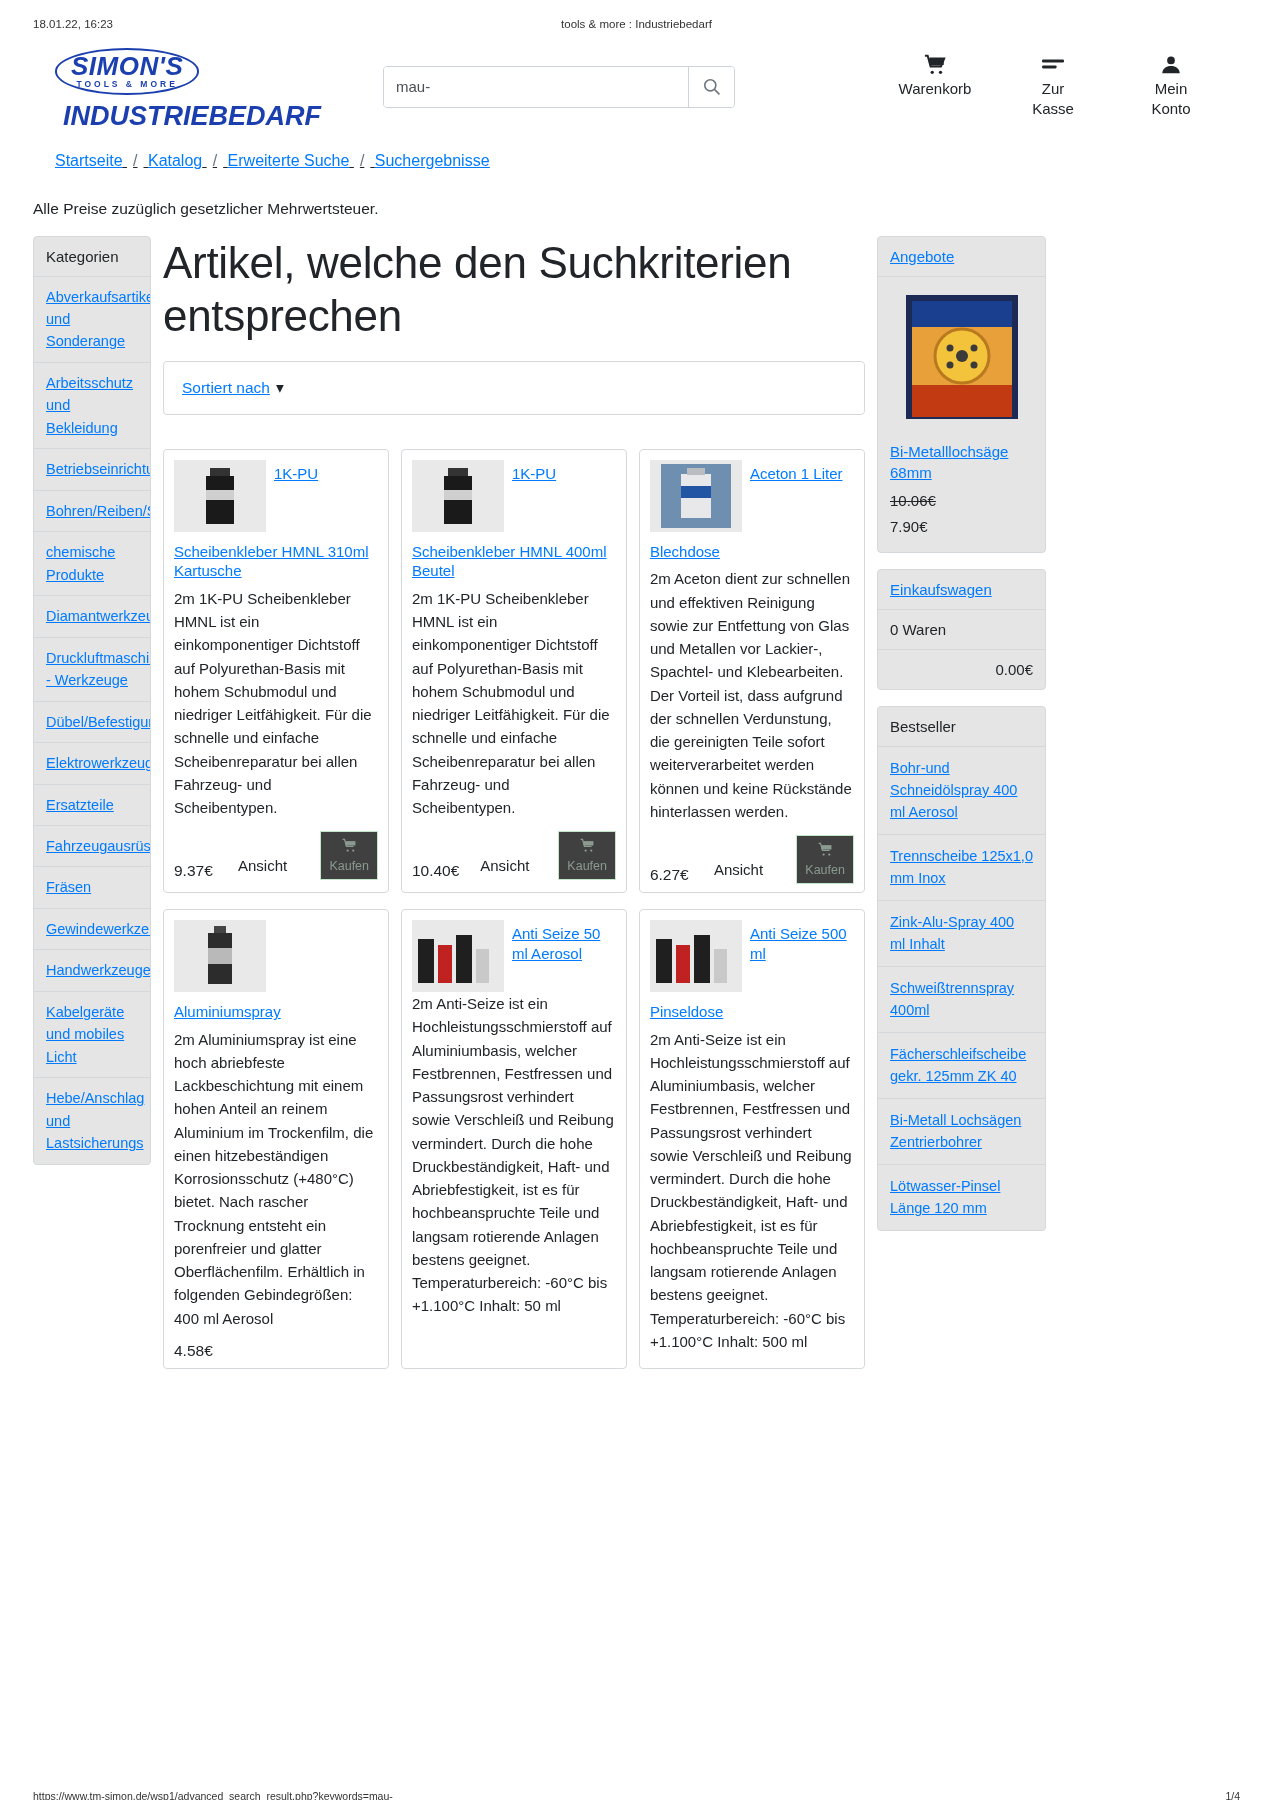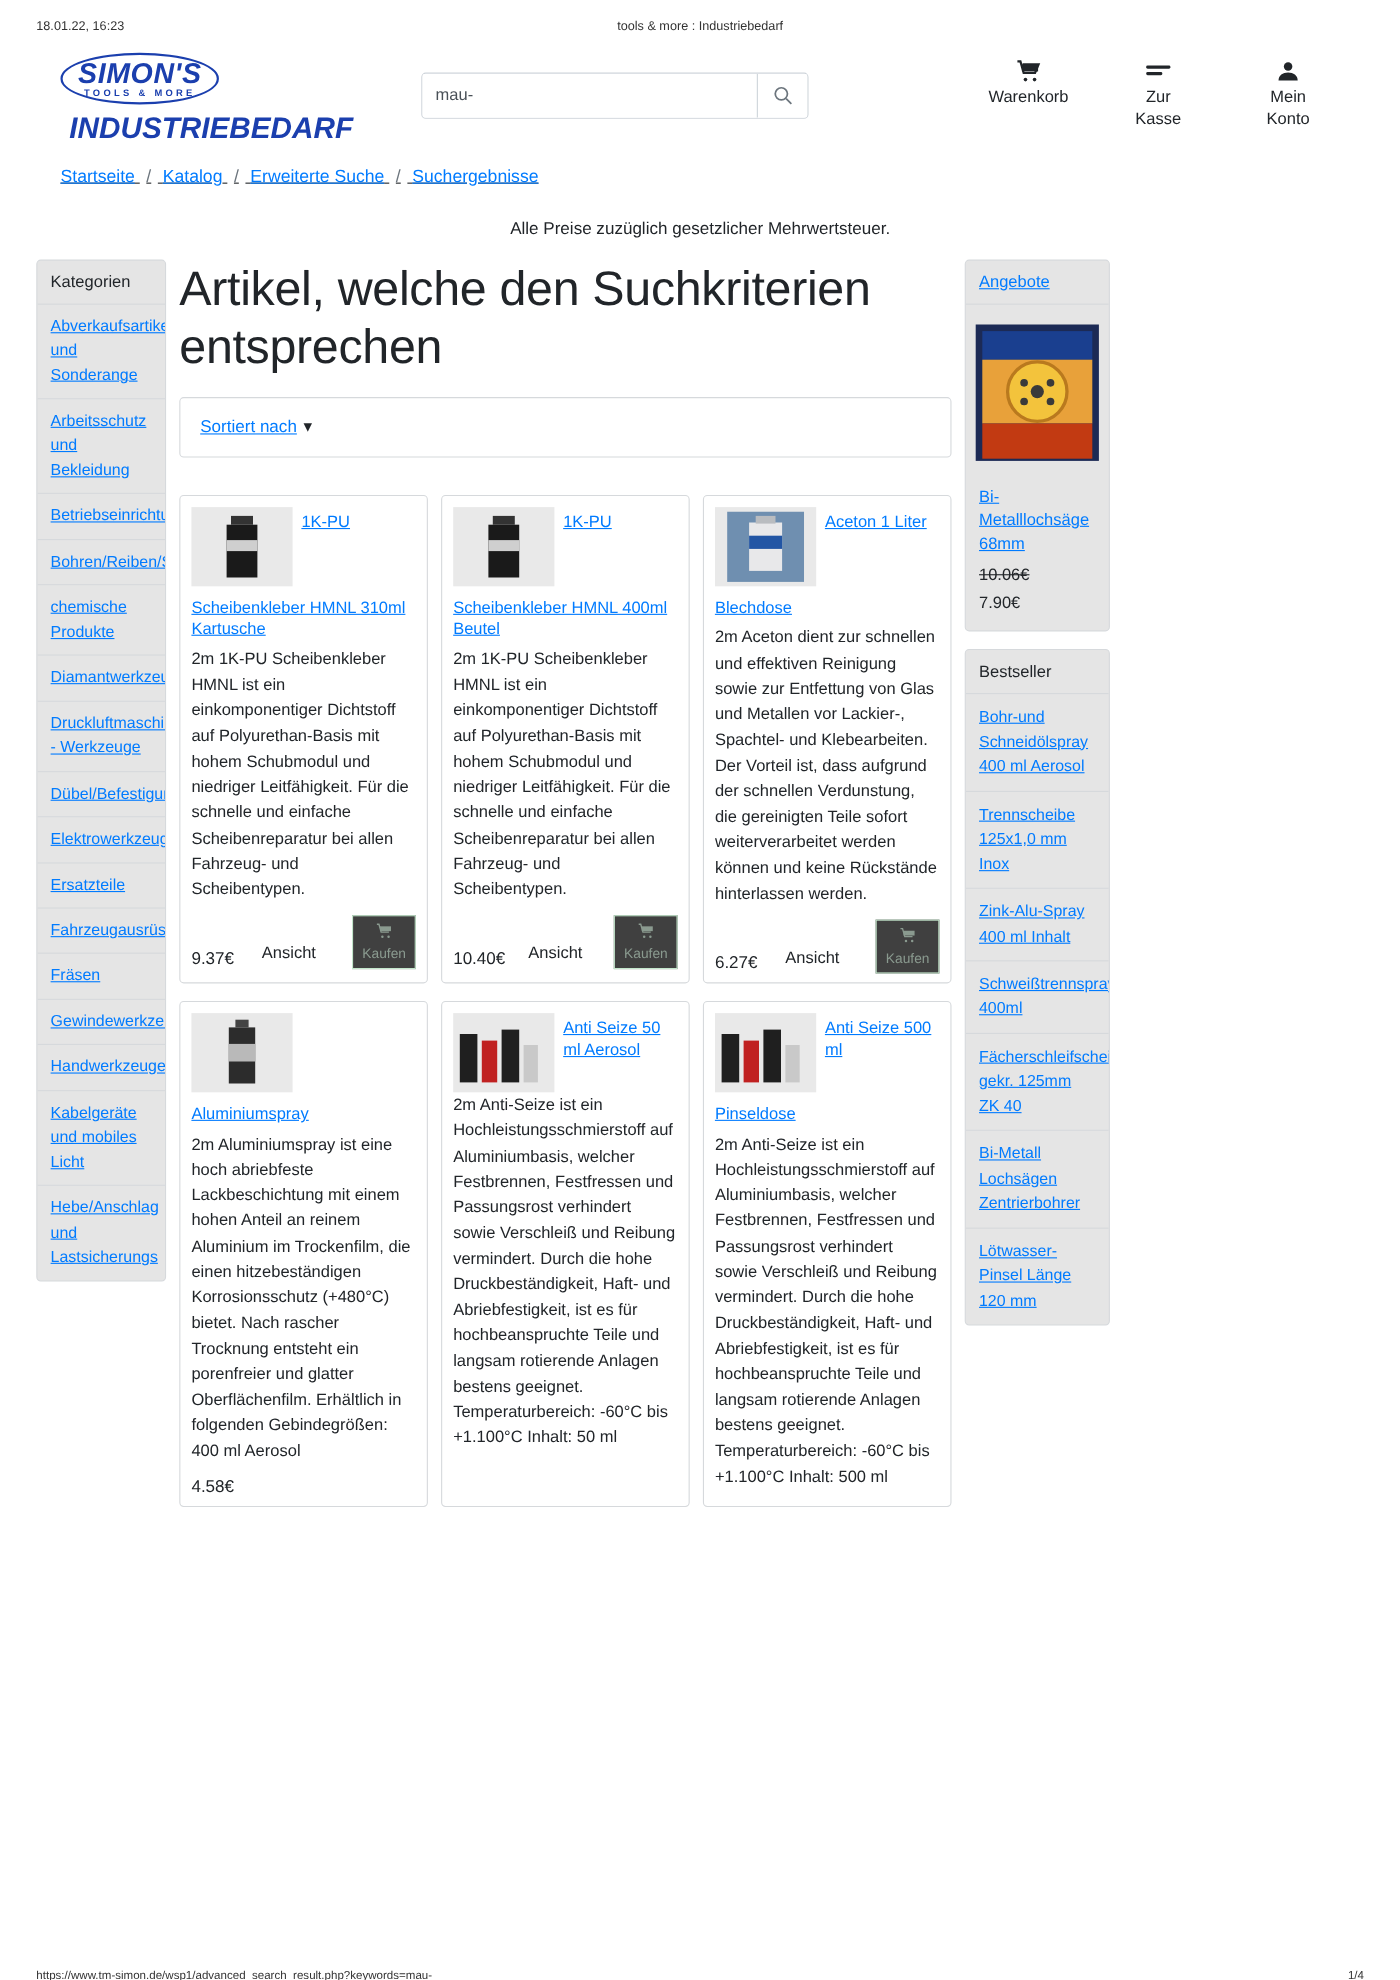--- a/index.html
+++ b/index.html
@@ -95,27 +95,27 @@
   .top-action .ico { display:block; height:22px; margin-bottom:3px; }
   .top-action .lbl-inline { display:inline; }
 
   
   .breadcrumb {
     padding:14px 0 8px 22px; font-size:16px;text-decoration:underline;
   }
   .breadcrumb a { color:#007bff; }
   .breadcrumb .sep { color:#6c757d; padding:0 6px; }
 
-  .tax-note { text-align:center; font-size:15.5px; margin:22px 0 18px 0; }
+  .tax-note { text-align:left; font-size:15.5px; margin:22px 0 18px 0; }
 
   
   .layout { display:flex; align-items:flex-start; }
   .col-left { width:118px; }
   .col-mid { width:726px; padding:0 12px; }
-  .col-right { width:132px; }
+  .col-right { width:169px; }
 
   .card {
     border:1px solid #d6d9dc; border-radius:4px;
     background:#e5e5e5; margin-bottom:16px;
     overflow:hidden;
   }
   .card-head {
     padding:11px 12px; font-size:15px; border-bottom:1px solid #d6d9dc;
   }
   .cat-item {
@@ -468,20 +468,27 @@
             <rect x="10" y="92" width="100" height="32" fill="#c23a12"></rect>
           </svg>
         </div>
         <div class="offer-body">
           <a href="#">Bi-Metalllochsäge 68mm</a>
           <span class="old-price">10.06€</span>
           <span class="new-price">7.90€</span>
         </div>
       </div>
 
+      <div class="card">
+        <div class="card-head">
+          <a href="#">Einkaufswagen</a>
+        </div>
+        <div class="cart-row">0 Waren</div>
+        <div class="cart-total">0.00€</div>
+      </div>
 
       <div class="card">
         <div class="card-head">Bestseller</div>
         <div class="bs-item"><a href="#">Bohr-und Schneidölspray 400 ml Aerosol</a></div>
         <div class="bs-item"><a href="#">Trennscheibe 125x1,0 mm Inox</a></div>
         <div class="bs-item"><a href="#">Zink-Alu-Spray 400 ml Inhalt</a></div>
         <div class="bs-item"><a href="#">Schweißtrennspray 400ml</a></div>
         <div class="bs-item"><a href="#">Fächerschleifscheibe gekr. 125mm ZK 40</a></div>
         <div class="bs-item"><a href="#">Bi-Metall Lochsägen Zentrierbohrer</a></div>
         <div class="bs-item"><a href="#">Lötwasser-Pinsel Länge 120 mm</a></div>

